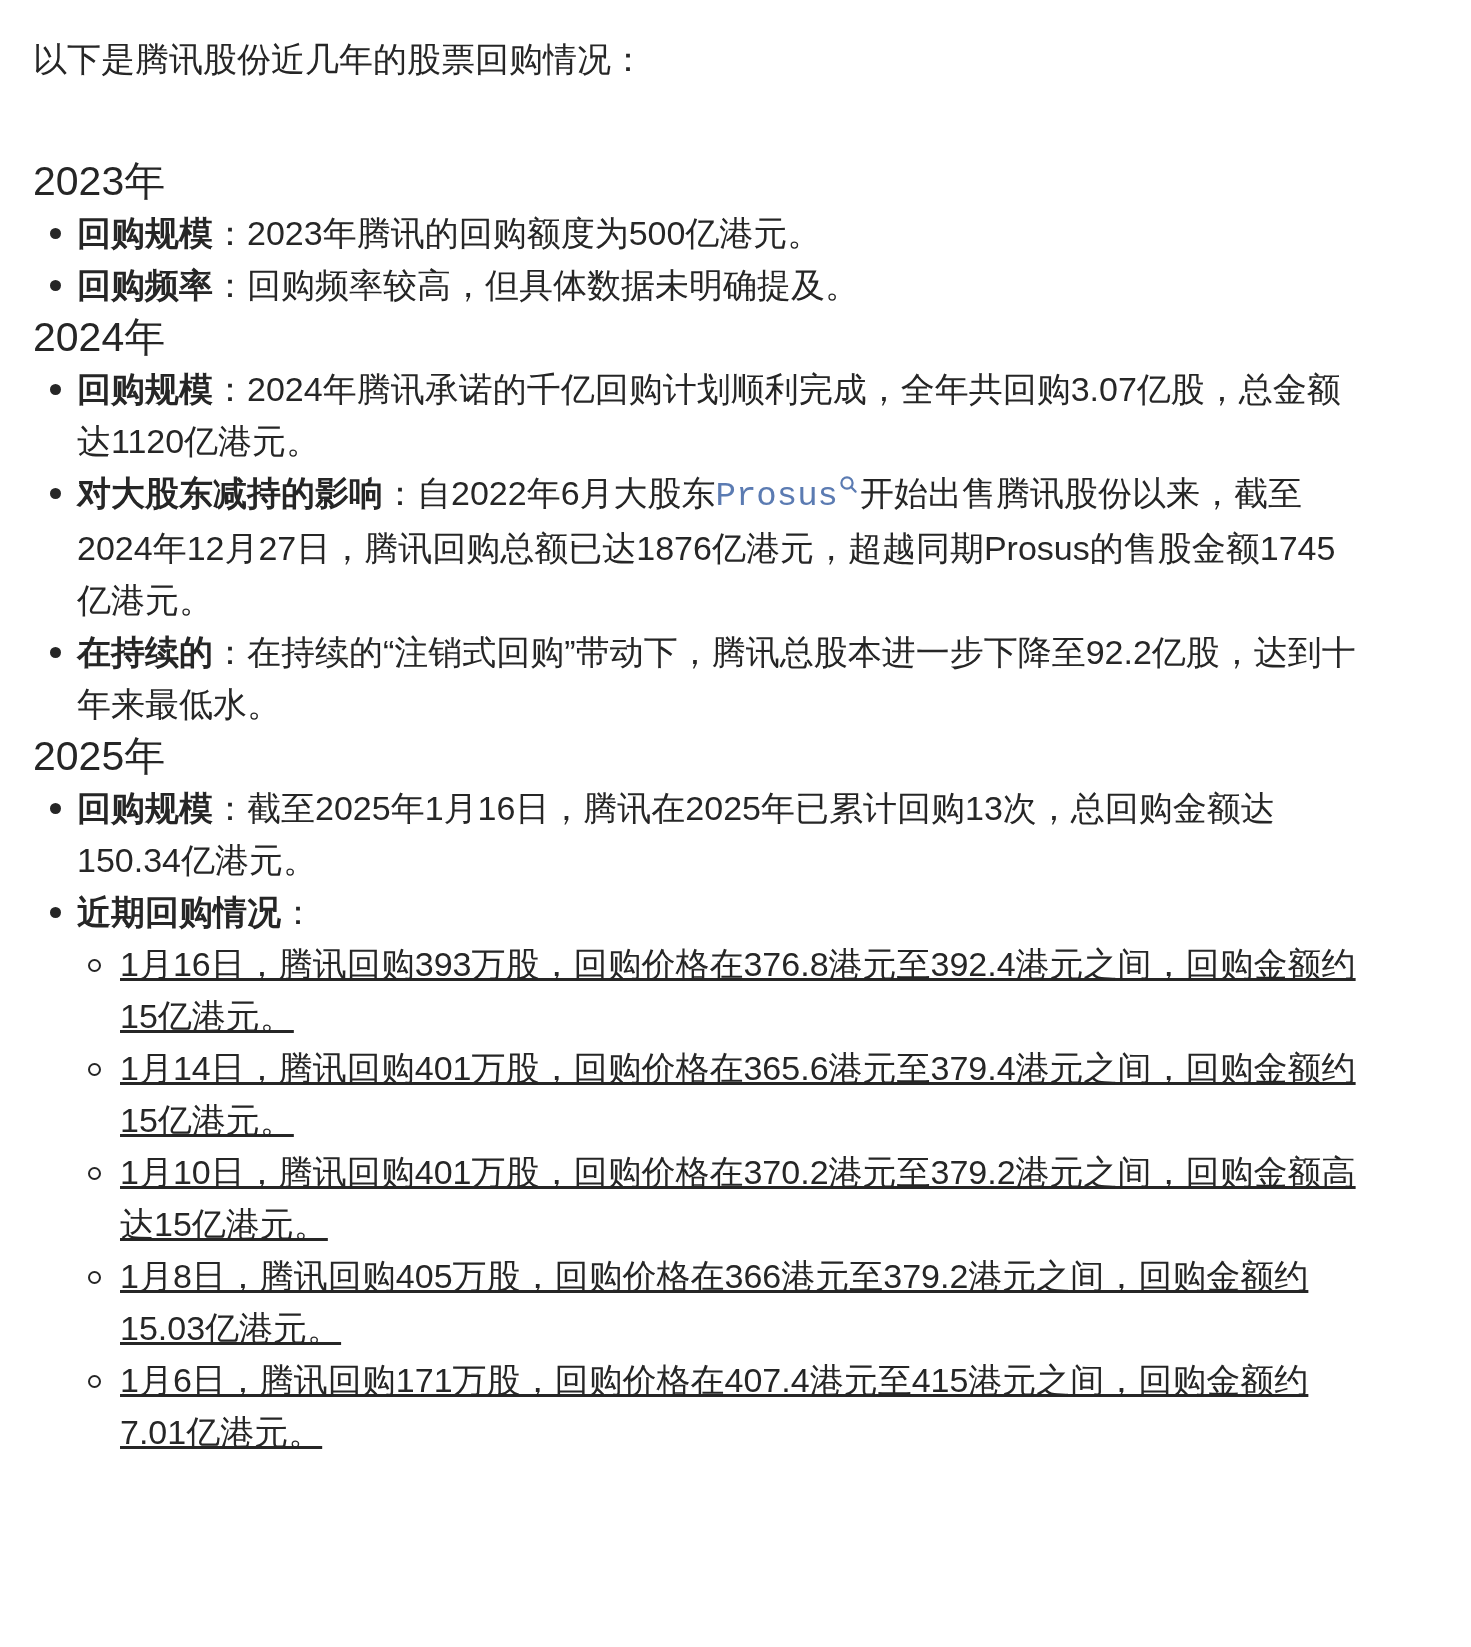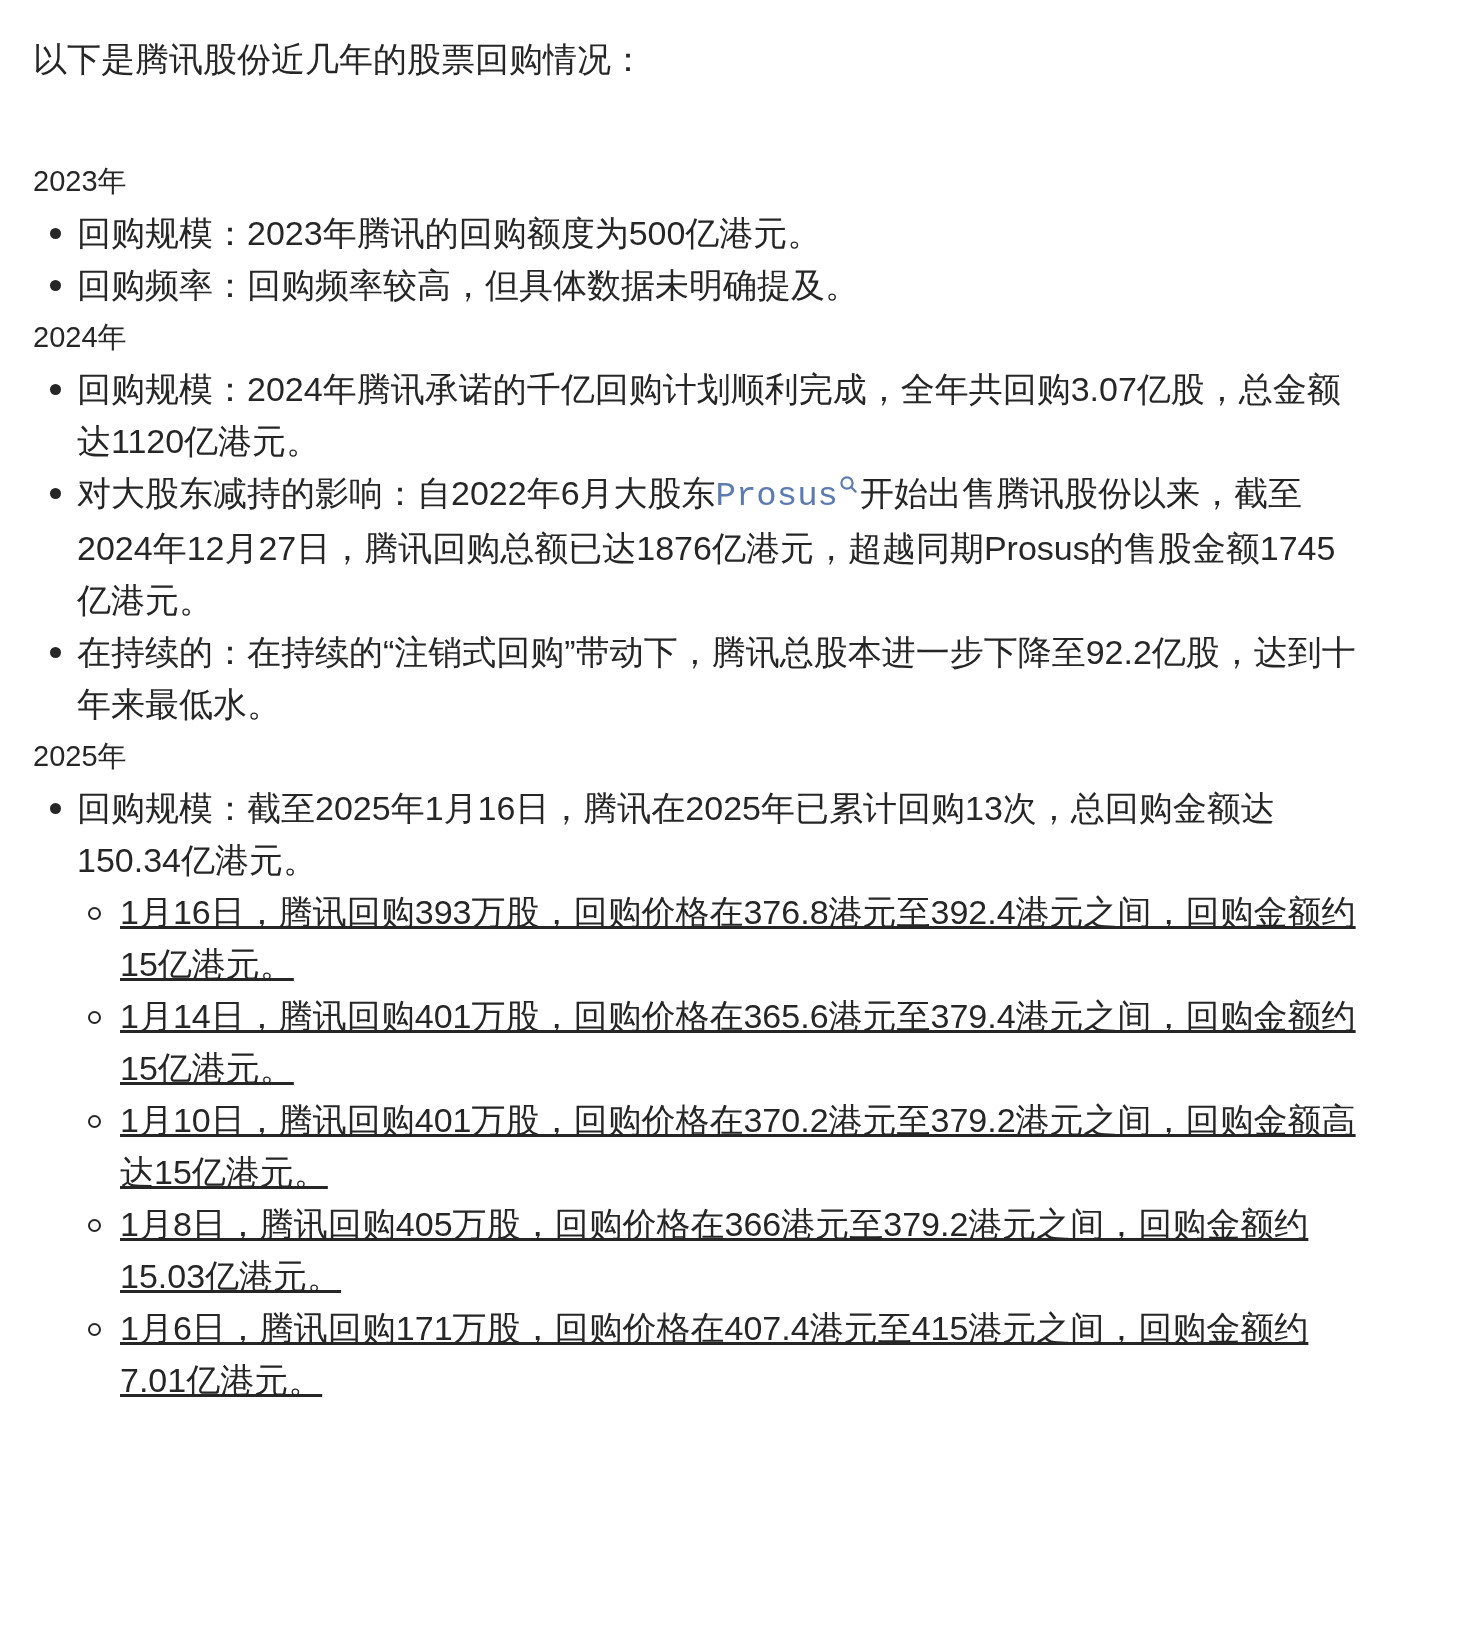--- a/index.html
+++ b/index.html
@@ -11,34 +11,34 @@
     overflow:hidden;
   }
   .doc {
     margin-left:33px;
     padding-top:33px;
     width:1332px;
     font-size:34px;
     line-height:52px;
   }
   .intro { margin-bottom:70px; }
-  .year-heading { font-weight:400; font-size:29px; }
+  .year-heading { font-weight:400; font-size:41px; }
   .li { position:relative; padding-left:44px; }
   .li > .dot {
     position:absolute; left:17px; top:21px;
     width:11px; height:11px; border-radius:50%;
     background:#262626;
   }
   .sub { position:relative; padding-left:87px;text-decoration:underline; }
   .sub > .ring {
     position:absolute; left:55px; top:21px;
     width:13px; height:13px; border-radius:50%;
     border:2px solid #262626; background:transparent;
   }
-  .lbl { font-weight:400; }
+  .lbl { font-weight:700; }
   .link { color:#5b7bb2; text-decoration:none; cursor:pointer;font-family:Liberation Mono, monospace; }
   .sicon {
     display:inline-block; width:19px; height:19px;
     position:relative; top:-11px; margin:0 2px 0 1px;
     color:#5b7bb2;
   }
   .sicon svg { display:block; width:19px; height:19px; }
 </style>
 </head>
 <body>
@@ -66,20 +66,23 @@
         </svg></span><span>开始出售腾讯股份以来，截至2024年12月27日，腾讯回购总额已达1876亿港元，超越同期Prosus的售股金额1745亿港元。</span>
   </div>
   <div class="li">
     <span class="dot"></span><span class="lbl">在持续的</span><span>：</span><span>在持续的“注销式回购”带动下，腾讯总股本进一步下降至92.2亿股，达到十年来最低水。</span>
   </div>
 
   <p class="year-heading">2025年</p>
   <div class="li">
     <span class="dot"></span><span class="lbl">回购规模</span><span>：</span><span>截至2025年1月16日，腾讯在2025年已累计回购13次，总回购金额达150.34亿港元。</span>
   </div>
+  <div class="li">
+    <span class="dot"></span><span class="lbl">近期回购情况</span><span>：</span>
+  </div>
   <div class="sub">
     <span class="ring"></span><span>1月16日，腾讯回购393万股，回购价格在376.8港元至392.4港元之间，回购金额约15亿港元。</span>
   </div>
   <div class="sub">
     <span class="ring"></span><span>1月14日，腾讯回购401万股，回购价格在365.6港元至379.4港元之间，回购金额约15亿港元。</span>
   </div>
   <div class="sub">
     <span class="ring"></span><span>1月10日，腾讯回购401万股，回购价格在370.2港元至379.2港元之间，回购金额高达15亿港元。</span>
   </div>
   <div class="sub">

